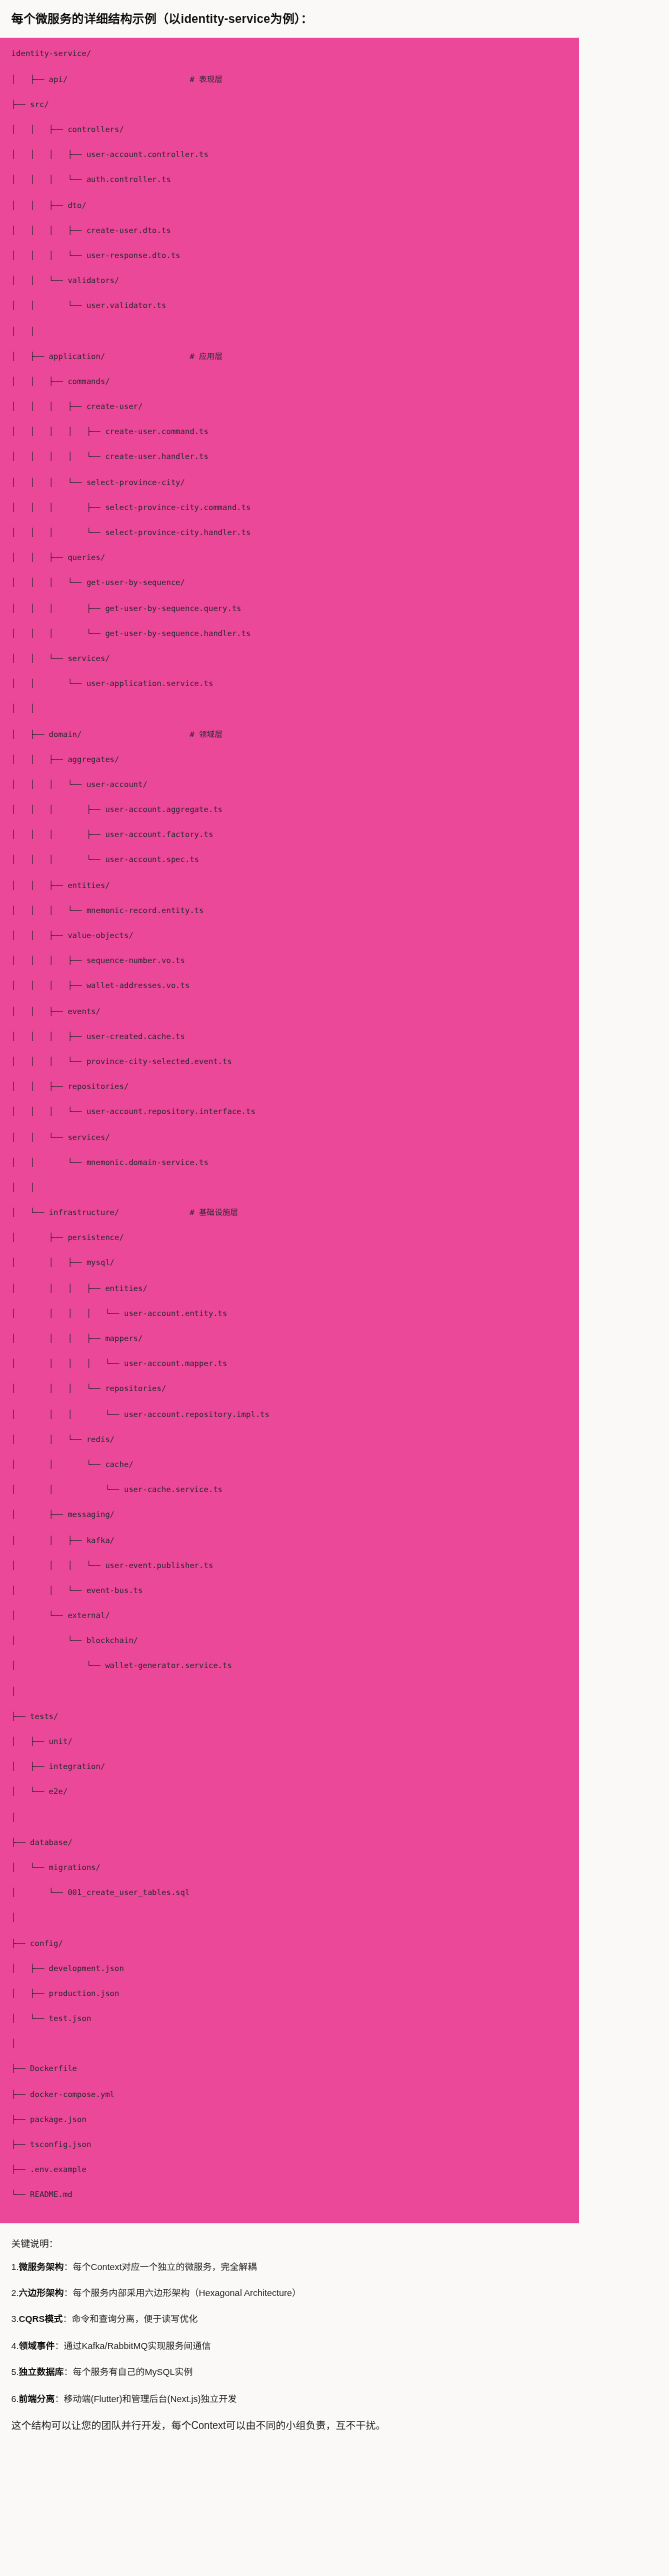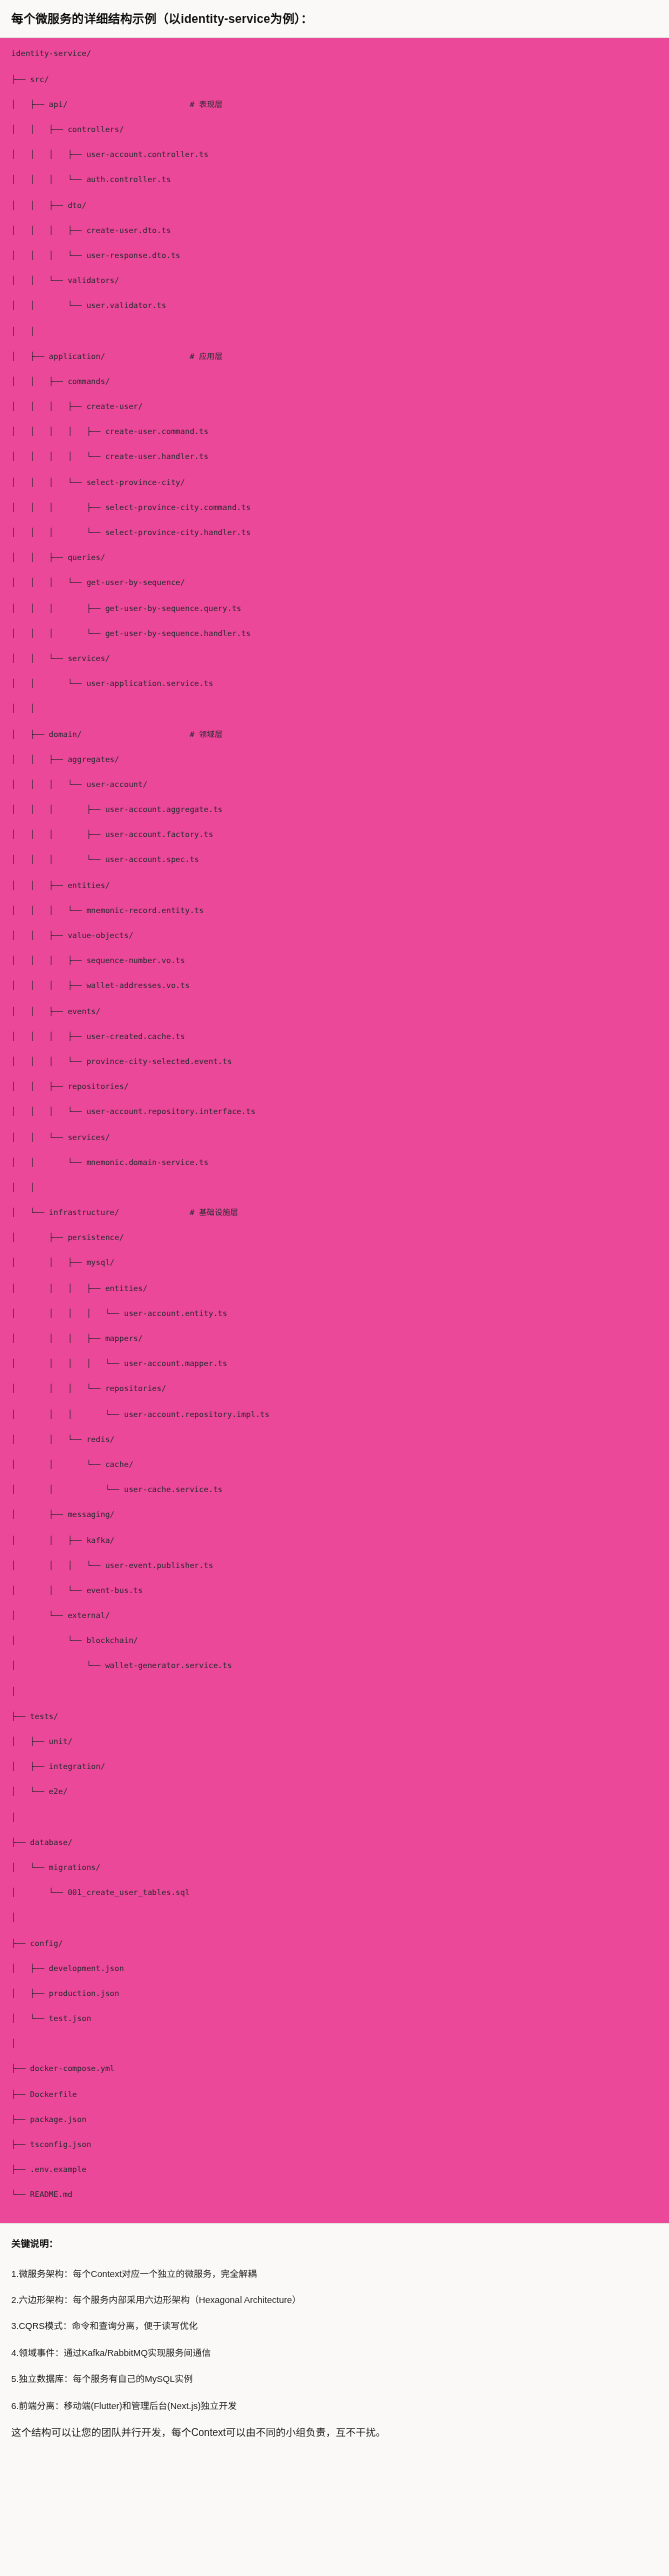--- a/index.html
+++ b/index.html
@@ -8,21 +8,21 @@
     padding: 0;
     background: #faf9f7;
   }
   body {
     width: 669px;
     font-family: "Liberation Sans", "DejaVu Sans", sans-serif;
     color: #1a1a1a;
     -webkit-font-smoothing: antialiased;
   }
   .page {
-    width: 669px;
+    width: 579px;
     box-sizing: border-box;
     background: #faf9f7;
     padding: 0;
   }
 
   
   .heading-wrap {
     padding: 11.3px 11.3px 8.8px 11.3px;
     border-bottom: 0.6px solid #e6e3de;
     background: #faf9f7;
@@ -60,35 +60,35 @@
   .tree .cmt {
     color: #24292f;
   }
 
   
   .notes {
     padding: 11.3px 11.3px 5px 11.3px;
   }
   .notes-title {
     font-size: 9.4px;
-    font-weight: bold;
+    font-weight: normal;
     color: #111111;
-    margin: 0 0 17px 0;
+    margin: 0 0 10px 0;
   }
   .note-item {
     font-size: 9px;
     line-height: 1.6;
     color: #1a1a1a;
     margin: 0 0 12px 0;
   }
   .note-item .num {
     color: #1a1a1a;
   }
   .note-item .term {
-    font-weight: normal;
+    font-weight: bold;
     color: #111111;
   }
   .note-item .sep {
     color: #1a1a1a;
   }
   .note-item .desc {
     color: #1a1a1a;
     text-align: right;
   }
   .closing {
@@ -102,22 +102,22 @@
 <body>
 
 <div class="page">
 
   <div class="heading-wrap">
     <h2 class="heading">每个微服务的详细结构示例（以identity-service为例）：</h2>
   </div>
 
   <div class="tree-block">
     <pre class="tree"><span class="row"><span>identity-service/</span></span>
+<span class="row"><span>│   ├── api/</span><span>                          </span><span class="cmt"># 表现层</span></span>
 <span class="row"><span>├── src/</span></span>
-<span class="row"><span>│   ├── api/</span><span>                          </span><span class="cmt"># 表现层</span></span>
 <span class="row"><span>│   │   ├── controllers/</span></span>
 <span class="row"><span>│   │   │   ├── user-account.controller.ts</span></span>
 <span class="row"><span>│   │   │   └── auth.controller.ts</span></span>
 <span class="row"><span>│   │   ├── dto/</span></span>
 <span class="row"><span>│   │   │   ├── create-user.dto.ts</span></span>
 <span class="row"><span>│   │   │   └── user-response.dto.ts</span></span>
 <span class="row"><span>│   │   └── validators/</span></span>
 <span class="row"><span>│   │       └── user.validator.ts</span></span>
 <span class="row"><span>│   │</span></span>
 <span class="row"><span>│   ├── application/</span><span>                  </span><span class="cmt"># 应用层</span></span>
@@ -181,22 +181,22 @@
 <span class="row"><span>│</span></span>
 <span class="row"><span>├── database/</span></span>
 <span class="row"><span>│   └── migrations/</span></span>
 <span class="row"><span>│       └── 001_create_user_tables.sql</span></span>
 <span class="row"><span>│</span></span>
 <span class="row"><span>├── config/</span></span>
 <span class="row"><span>│   ├── development.json</span></span>
 <span class="row"><span>│   ├── production.json</span></span>
 <span class="row"><span>│   └── test.json</span></span>
 <span class="row"><span>│</span></span>
+<span class="row"><span>├── Dockerfile</span></span>
 <span class="row"><span>├── docker-compose.yml</span></span>
-<span class="row"><span>├── Dockerfile</span></span>
 <span class="row"><span>├── package.json</span></span>
 <span class="row"><span>├── tsconfig.json</span></span>
 <span class="row"><span>├── .env.example</span></span>
 <span class="row"><span>└── README.md</span></span>
 </pre>
   </div>
 
   <div class="notes">
     <p class="notes-title">关键说明：</p>
     <div>

